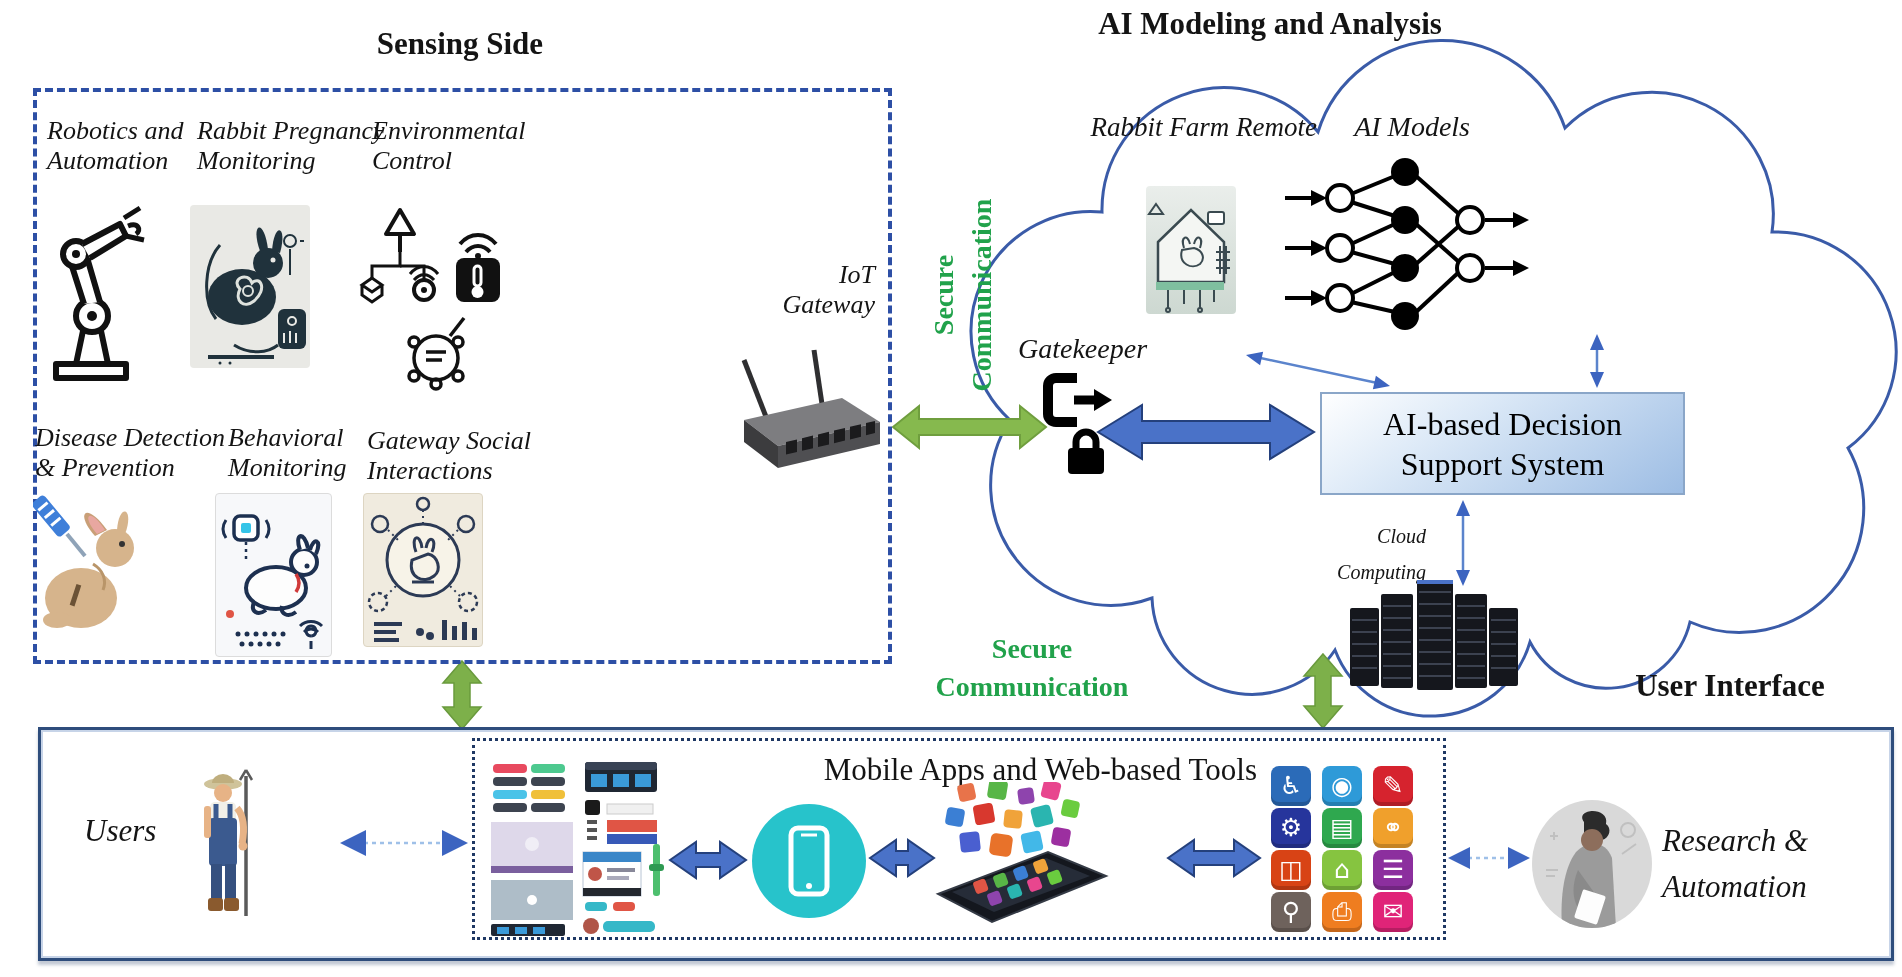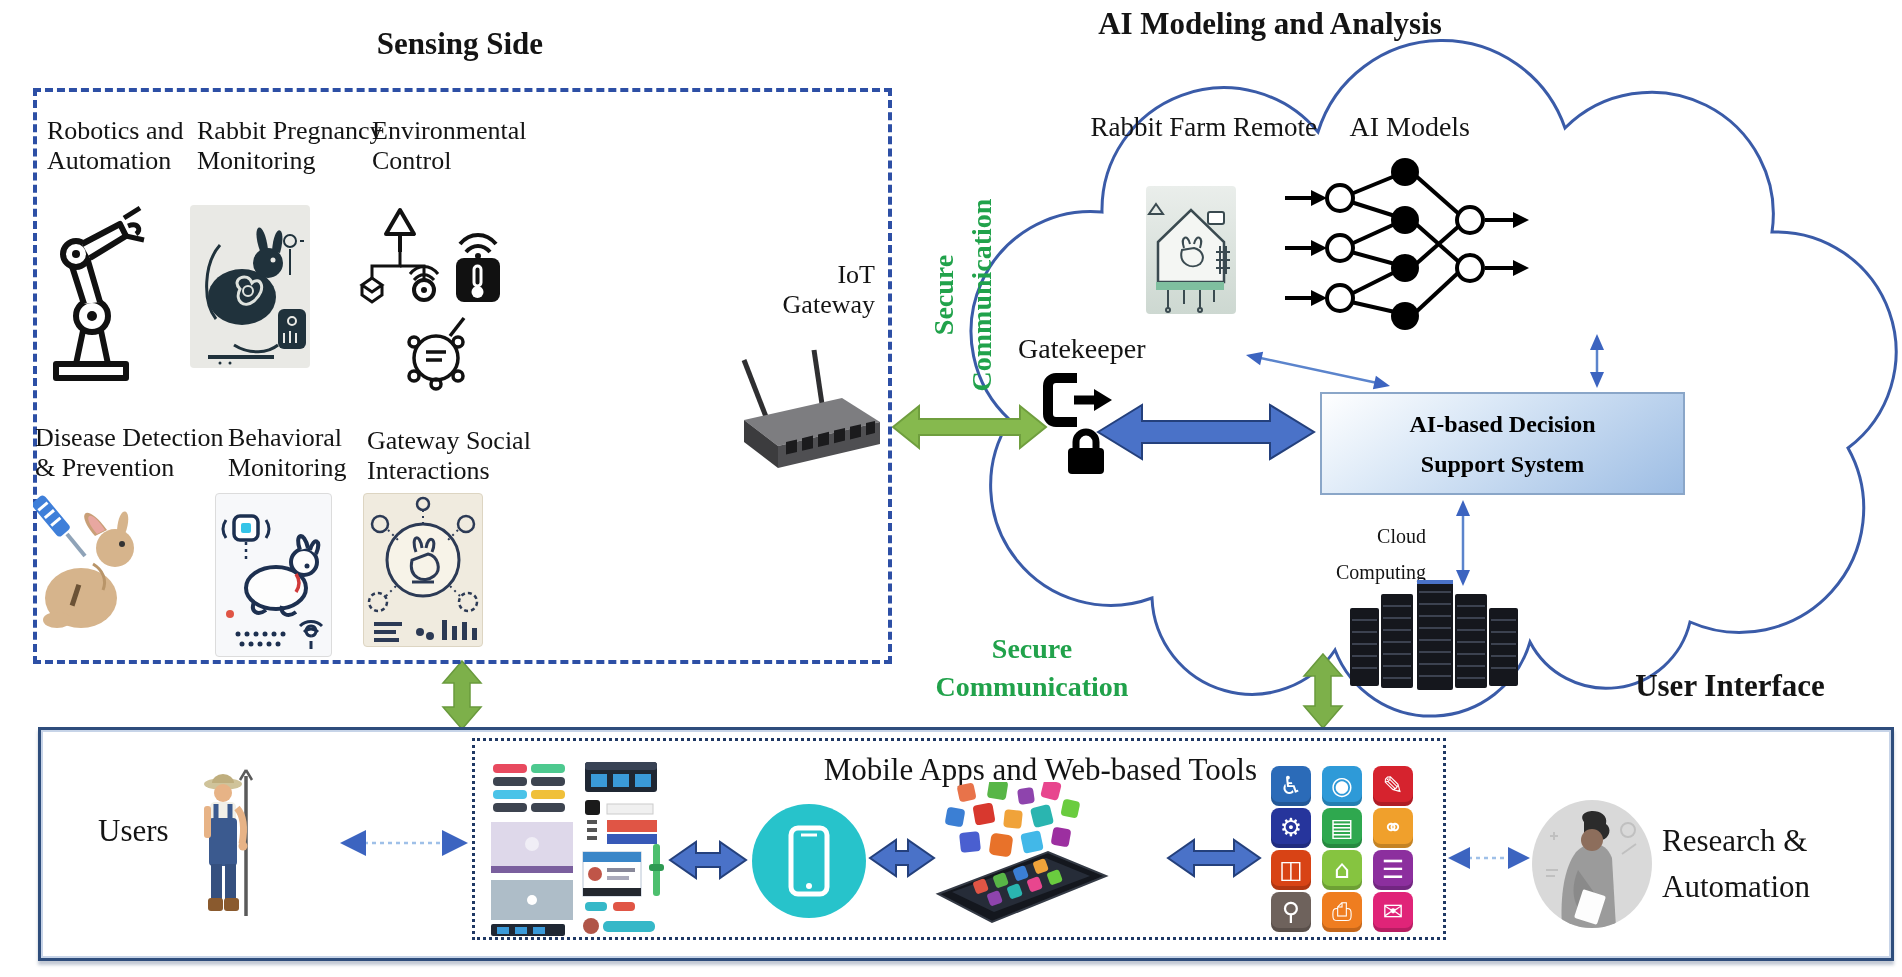--- a/index.html
+++ b/index.html
@@ -1,30 +1,30 @@
 <!DOCTYPE html>
 <html><head>
 <meta charset="utf-8">
 <style>
   html,body{margin:0;padding:0;background:#fff;}
   #stage{position:relative;width:1902px;height:977px;background:#fff;overflow:hidden;
          font-family:"Liberation Serif", serif;color:#141414;padding-left:48px;}
   .abs{position:absolute;}
   .title{font-weight:bold;font-size:31px;text-align:center;white-space:nowrap;}
-  .lbl{font-size:26px;line-height:30px;white-space:nowrap;}
+  .lbl{font-size:26px;line-height:30px;white-space:nowrap;font-style:italic;}
   .ctr{text-align:right;}
   .green-txt{color:#21a24b;font-weight:bold;font-size:28px;line-height:38px;text-align:center;white-space:nowrap;}
   #sensing-box{left:33px;top:88px;width:851px;height:568px;border:4px dashed #2d4fa5;}
   #ui-box{left:38px;top:727px;width:1850px;height:228px;border:3px solid #2e4d7c;
           box-shadow:inset 0 0 0 2px #c7d4e8, 0 4px 3px rgba(120,135,160,.45);}
   #tools-box{left:472px;top:738px;width:974px;height:202px;border:3px dotted #1f3864;box-sizing:border-box;}
   #dss-box{left:1320px;top:392px;width:365px;height:103px;border:2px solid #8aa6c8;box-sizing:border-box;
            background:linear-gradient(145deg,#ffffff 0%,#dce9f7 35%,#9dbde4 100%);
            display:flex;flex-direction:column;align-items:center;justify-content:center;}
-  #dss-box div{font-weight:bold;font-size:24px;line-height:40px;color:#000;}
+  #dss-box div{font-weight:normal;font-size:32px;line-height:40px;color:#000;}
   #vertical-secure{left:823px;top:257px;width:280px;height:76px;transform:rotate(-90deg);}
   .tile{position:absolute;border-radius:4px;}
   #app-icon-grid{left:1271px;top:766px;width:146px;height:166px;display:grid;
     grid-template-columns:repeat(3,40px);grid-auto-rows:40px;column-gap:11px;row-gap:2px;}
   .app-ico{width:40px;height:40px;border-radius:8px;color:#fff;font-size:25px;line-height:40px;
     text-align:center;font-family:"DejaVu Sans",sans-serif;box-shadow:inset 0 -4px 0 rgba(0,0,0,.18);}
   #teal-circle{left:752px;top:804px;width:114px;height:114px;border-radius:50%;background:#27c3cb;
     display:flex;align-items:center;justify-content:center;}
   #rnd-person{left:1532px;top:800px;width:120px;height:128px;border-radius:50%;background:#d9d9d9;overflow:hidden;}
   svg{display:block;}
@@ -412,21 +412,21 @@
       <path d="M109 28 h28 M109 40 h28 M109 52 h28 M109 64 h28 M109 76 h28 M109 88 h28 M109 100 h28"></path>
       <path d="M143 42 h25 M143 54 h25 M143 66 h25 M143 78 h25 M143 90 h25"></path>
     </g>
     <rect x="69" y="2" width="36" height="4" fill="#4a72c8"></rect>
   </svg>
 
   <div class="abs title" style="left:1605px;top:668px;width:250px">User Interface</div>
 
   <div class="abs" id="ui-box"></div>
 
-  <div class="abs lbl" style="left:98px;top:816px;font-size:31px">Users</div>
+  <div class="abs lbl" style="left:84px;top:816px;font-size:31px">Users</div>
 
   <svg class="abs" style="left:192px;top:766px" width="70" height="160" viewBox="0 0 70 160">
     <line x1="54" y1="10" x2="54" y2="150" stroke="#5a5a5a" stroke-width="3.5"></line>
     <path d="M48 14 L54 4 M60 14 L54 4" stroke="#5a5a5a" stroke-width="2.5" fill="none"></path>
     <ellipse cx="31" cy="18" rx="19" ry="6" fill="#cfc39a"></ellipse>
     <path d="M20 17 a11 9 0 0 1 22 0 Z" fill="#bfae7e"></path>
     <circle cx="31" cy="27" r="9" fill="#e7b386"></circle>
     <rect x="18" y="36" width="26" height="26" rx="5" fill="#f2f0e8"></rect>
     <rect x="17" y="52" width="28" height="48" rx="4" fill="#3b5a8f"></rect>
     <line x1="24" y1="38" x2="24" y2="56" stroke="#3b5a8f" stroke-width="5"></line>

